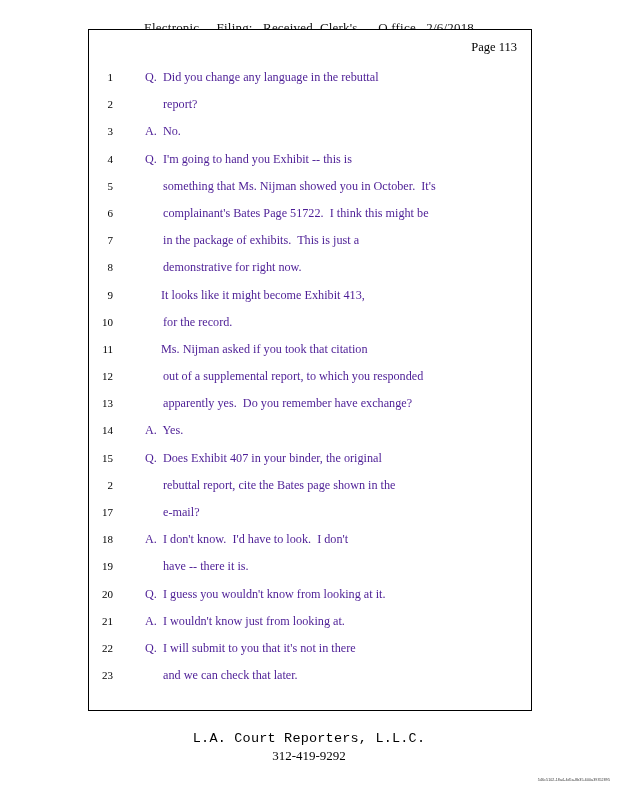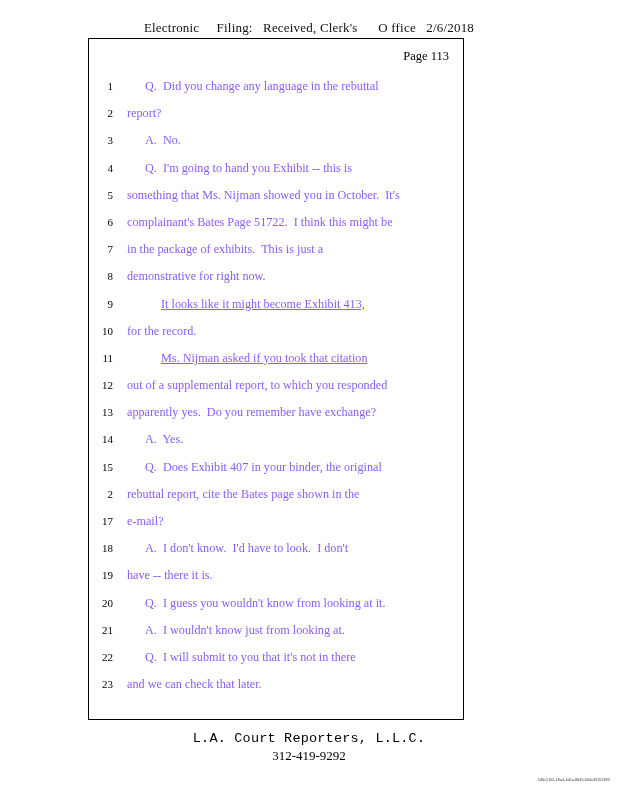--- a/index.html
+++ b/index.html
@@ -35,22 +35,22 @@
     font-size: 13px;
     letter-spacing: 0.2px;
     color: #111;
     white-space: pre;
   }
 
   
   .transcript-box {
     position: absolute;
     left: 88px;
-    top: 38px;
-    width: 376px;
+    top: 29px;
+    width: 444px;
     height: 682px;
     border: 1.5px solid #000;
     background: #fff;
     box-sizing: border-box;
   }
 
   .page-number {
     position: absolute;
     right: 14px;
     top: 10px;
@@ -79,27 +79,27 @@
     font-size: 11px;
     font-family: "Liberation Serif", serif;
     color: #000;
     box-sizing: border-box;
   }
 
   .line-text {
     font-size: 12.2px;
     font-family: "Liberation Serif", serif;
     white-space: pre;
-    color: #8b5cf6;
-  }
-
-  
-  .ind-0 { padding-left: 4px; }
+    color: #4c1d95;
+  }
+
+  
+  .ind-0 { padding-left: 4px; margin-left: 36px; }
   .ind-1 { padding-left: 22px; }
-  .ind-2 { padding-left: 38px; text-decoration: underline; }
+  .ind-2 { padding-left: 38px; }
 
   
   .footer {
     position: absolute;
     left: 0;
     top: 731px;
     width: 618px;
     text-align: center;
     font-family: "Liberation Serif", serif;
   }

